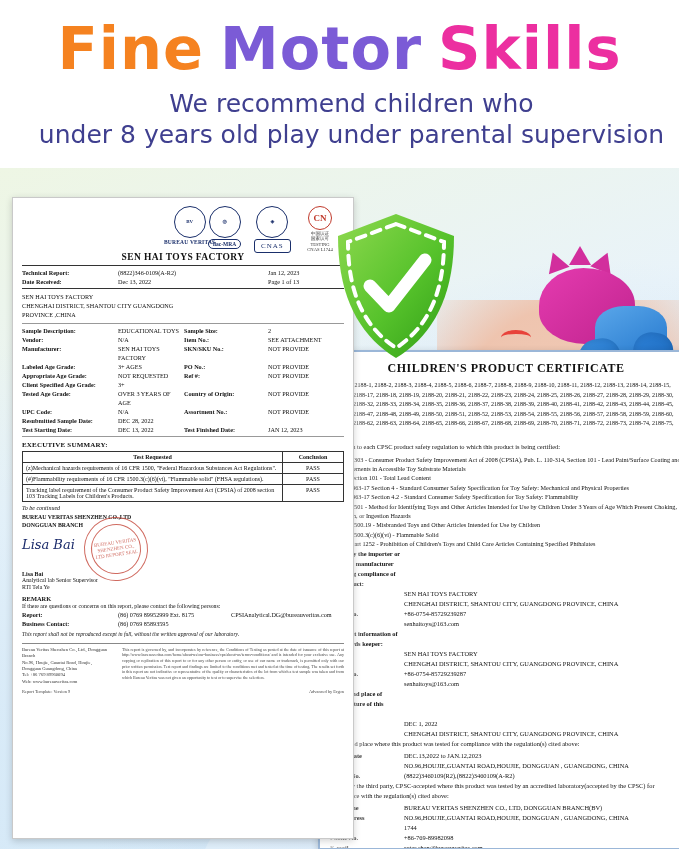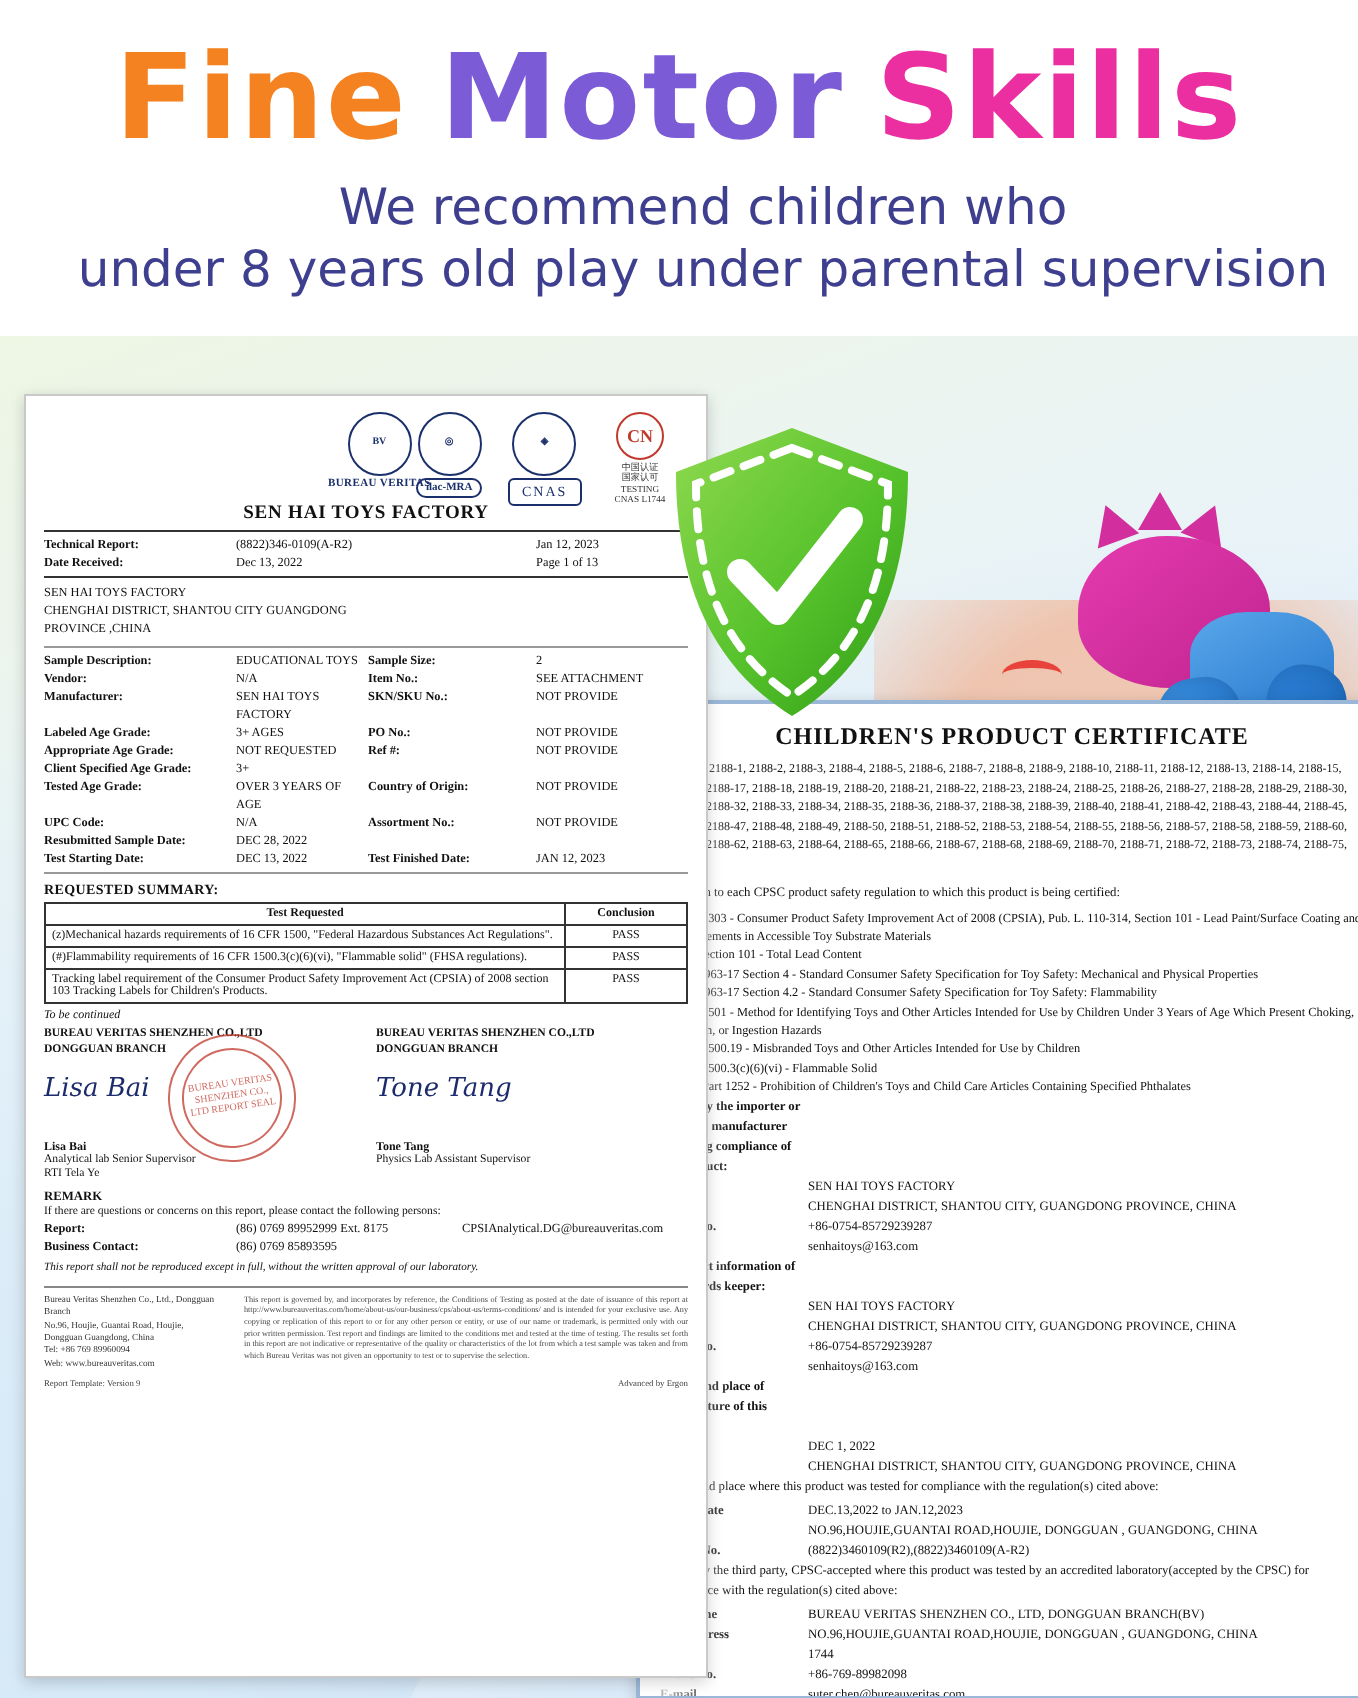--- a/index.html
+++ b/index.html
@@ -582,21 +582,21 @@
       <div class="v2"></div>
     </div>
     <div class="kv-row">
       <div class="k">Test Starting Date:</div>
       <div class="v">DEC 13, 2022</div>
       <div class="k2">Test Finished Date:</div>
       <div class="v2">JAN 12, 2023</div>
     </div>
 
     <div class="hr-thin"></div>
-    <div class="sec-title">REQUESTED SUMMARY:</div>
+    <div class="sec-title">EXECUTIVE SUMMARY:</div>
 
     <table class="req">
       <thead>
         <tr>
           <th>Test Requested</th>
           <th class="concl">Conclusion</th>
         </tr>
       </thead>
       <tbody>
         <tr>
@@ -620,27 +620,20 @@
       <div class="sig-col">
         <div class="branch">BUREAU VERITAS SHENZHEN CO.,LTD</div>
         <div class="branch">DONGGUAN BRANCH</div>
         <div class="sig-img">Lisa Bai</div>
         <div class="sig-name">Lisa Bai</div>
         <div class="sig-role">Analytical lab Senior Supervisor</div>
         <div class="stamp">
           <div class="inner">BUREAU VERITAS SHENZHEN CO., LTD REPORT SEAL</div>
         </div>
       </div>
-      <div class="sig-col">
-        <div class="branch">BUREAU VERITAS SHENZHEN CO.,LTD</div>
-        <div class="branch">DONGGUAN BRANCH</div>
-        <div class="sig-img">Tone Tang</div>
-        <div class="sig-name">Tone Tang</div>
-        <div class="sig-role">Physics Lab Assistant Supervisor</div>
-      </div>
     </div>
 
     <div class="tiny">RTI Tela Ye</div>
     <div class="remark-title">REMARK</div>
     <div class="remark">If there are questions or concerns on this report, please contact the following persons:</div>
     <div class="kv-row">
       <div class="k">Report:</div>
       <div class="v">(86) 0769 89952999 Ext. 8175</div>
       <div class="v">CPSIAnalytical.DG@bureauveritas.com</div>
     </div>

